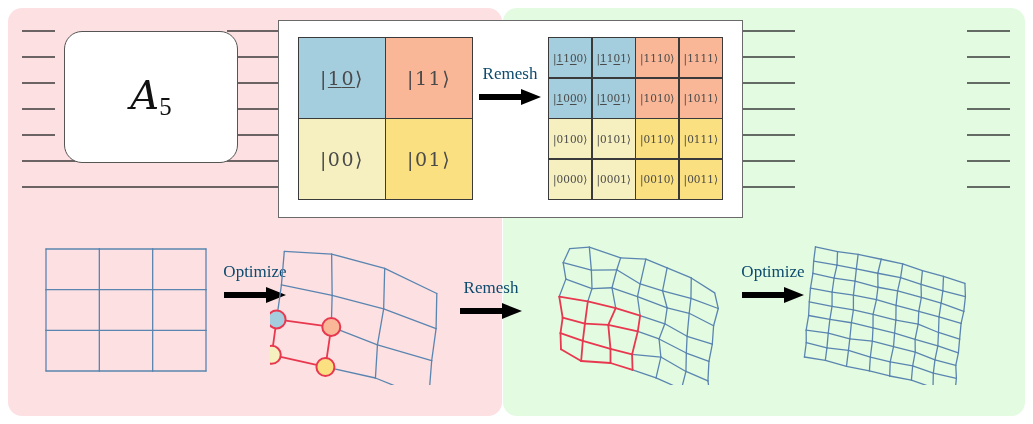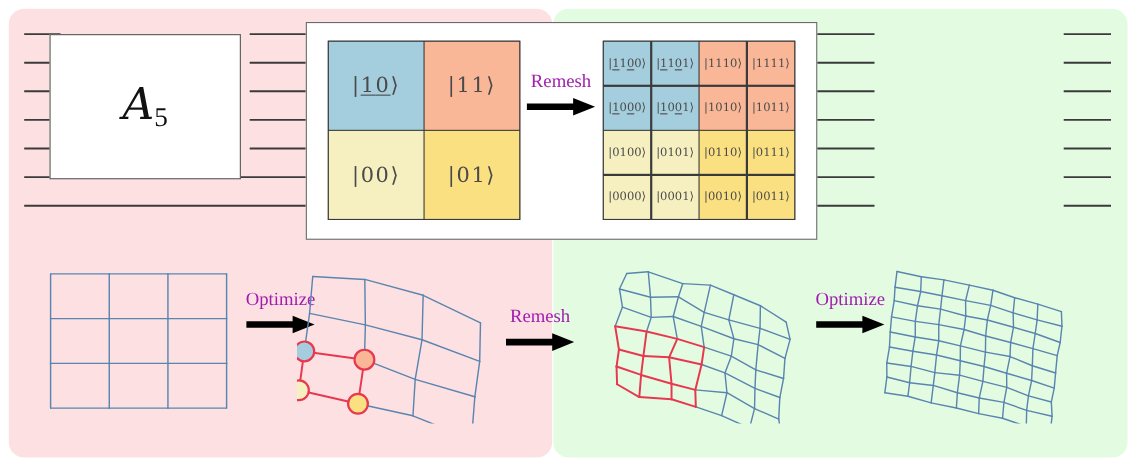--- a/index.html
+++ b/index.html
@@ -32,21 +32,21 @@
   #grid2{grid-template-columns:1fr 1fr;grid-template-rows:1fr 1fr;}
   #grid2 .ketcell{font-size:19px;}
   #grid4{grid-template-columns:repeat(4,1fr);grid-template-rows:repeat(4,1fr);}
   #grid4 .ketcell{font-size:10.5px;}
   .ul{text-decoration:underline;text-underline-offset:1.5px;}
 
   
   .arrowgrp{position:absolute;display:flex;flex-direction:column;
             align-items:center;}
   .arrowlabel{font-family:"Liberation Serif",serif;font-size:17px;
-              color:#a21caf;margin-bottom:3px;white-space:nowrap;}
+              color:#0c4a6e;margin-bottom:3px;white-space:nowrap;}
   .arrowsvg{display:block;}
 
   
   .mesh{position:absolute;}
 </style>
 </head>
 <body>
 
 <div class="stage">
 
@@ -75,21 +75,21 @@
       <line x1="741" y1="187" x2="795" y2="187" stroke="#3a3a3a" stroke-width="1.7"></line>
       <line x1="967" y1="31" x2="1010" y2="31" stroke="#3a3a3a" stroke-width="1.7"></line>
       <line x1="967" y1="57" x2="1010" y2="57" stroke="#3a3a3a" stroke-width="1.7"></line>
       <line x1="967" y1="83" x2="1010" y2="83" stroke="#3a3a3a" stroke-width="1.7"></line>
       <line x1="967" y1="109" x2="1010" y2="109" stroke="#3a3a3a" stroke-width="1.7"></line>
       <line x1="967" y1="135" x2="1010" y2="135" stroke="#3a3a3a" stroke-width="1.7"></line>
       <line x1="967" y1="161" x2="1010" y2="161" stroke="#3a3a3a" stroke-width="1.7"></line>
       <line x1="967" y1="187" x2="1010" y2="187" stroke="#3a3a3a" stroke-width="1.7"></line>
     </svg>
 
-  <div class="gatebox" id="gate-left" style="left:45px;top:31px;width:172px;height:130px;">
+  <div class="gatebox" id="gate-left" style="left:64px;top:31px;width:172px;height:130px;border-radius:18px;">
     <span class="gatelabel">
       <span>A</span><sub>5</sub>
     </span>
   </div>
 
 
   <div id="mid-panel" style="left:278px;top:20px;width:463px;height:196px;"></div>
 
   <div class="ketgrid" id="grid2" style="left:298px;top:37px;width:175px;height:163px;">
       <div class="ketcell" style="background: rgb(164, 205, 221); letter-spacing: 1.5px;">

